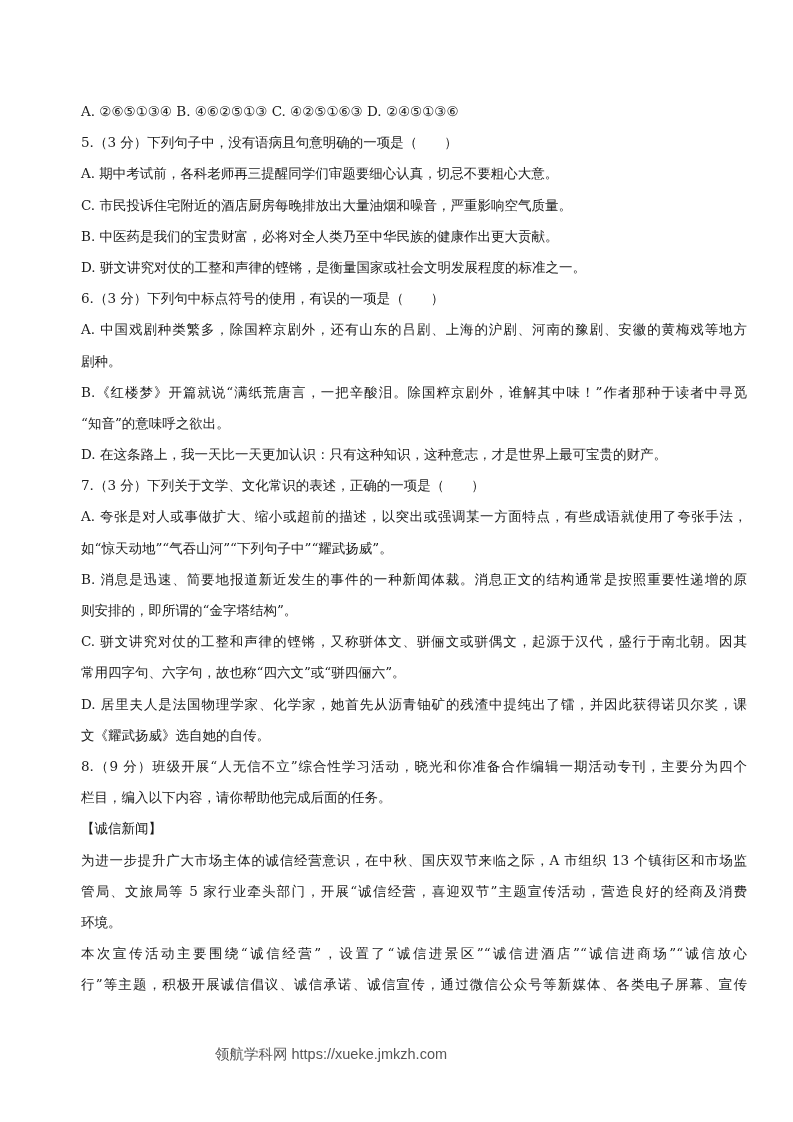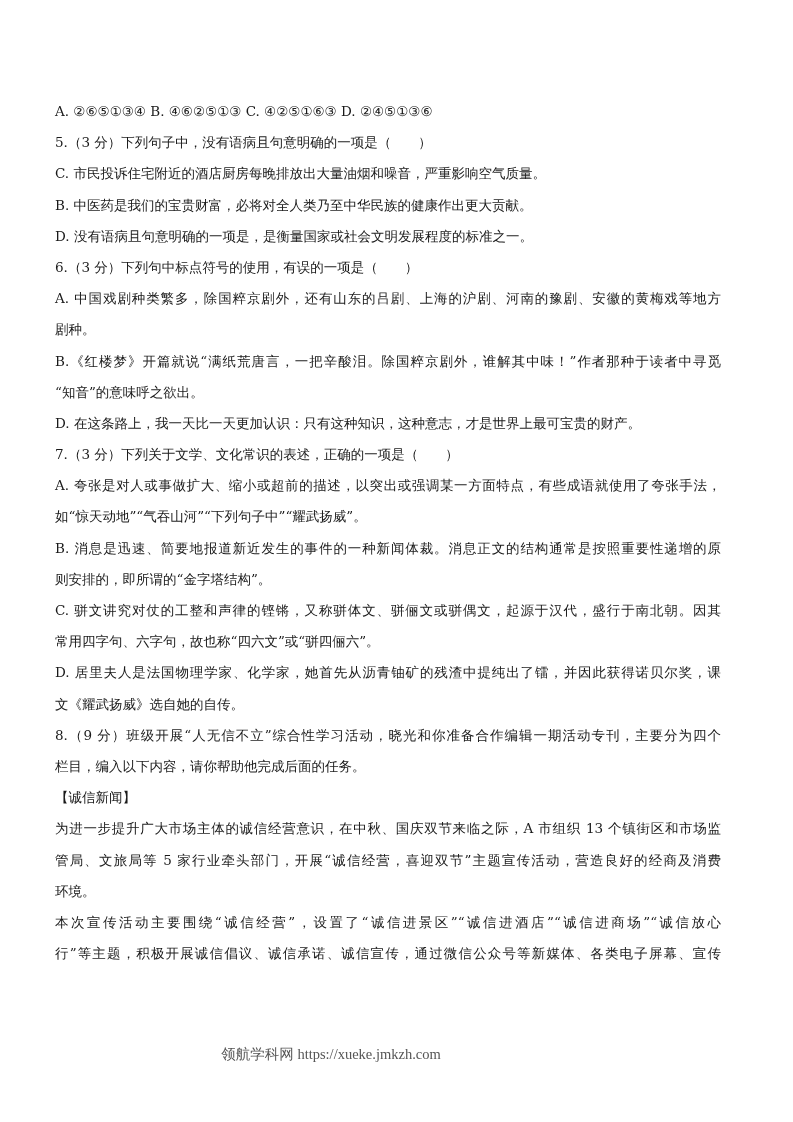--- a/index.html
+++ b/index.html
@@ -1,37 +1,38 @@
 <!DOCTYPE html>
 <html><head>
 <meta charset="utf-8">
 <style>
   html, body { margin: 0; padding: 0; background: #ffffff; }
   body { width: 793px; height: 1122px; position: relative; overflow: hidden; }
   .page {
-    position: absolute; left: 55px; top: 96px; width: 666px;
+    position: absolute; left: 81px; top: 96px; width: 666px;
     font-family: "DejaVu Serif", "Liberation Serif", serif;
     font-size: 13.5px; color: #1a1a1a;
   }
   .line { height: 31.2px; line-height: 31.2px; white-space: nowrap; overflow: visible; }
   .line.just { text-align: justify; text-align-last: justify; }
   .footer {
     position: absolute; left: 0; width: 662px; top: 1045px; text-align: center;
-    font-family: Liberation Serif, serif; font-size: 14.5px; color: #555555;
+    font-family: Liberation Sans, sans-serif; font-size: 14.5px; color: #555555;
   }
 </style>
 </head>
 <body>
 
 <div class="page" id="page">
     <div class="line">A. ②⑥⑤①③④ B. ④⑥②⑤①③ C. ④②⑤①⑥③ D. ②④⑤①③⑥</div>
     <div class="line">5.（3 分）下列句子中，没有语病且句意明确的一项是（　　）</div>
+    <div class="line">A. 期中考试前，各科老师再三提醒同学们审题要细心认真，切忌不要粗心大意。</div>
     <div class="line">C. 市民投诉住宅附近的酒店厨房每晚排放出大量油烟和噪音，严重影响空气质量。</div>
     <div class="line">B. 中医药是我们的宝贵财富，必将对全人类乃至中华民族的健康作出更大贡献。</div>
-    <div class="line">D. 没有语病且句意明确的一项是，是衡量国家或社会文明发展程度的标准之一。</div>
+    <div class="line">D. 骈文讲究对仗的工整和声律的铿锵，是衡量国家或社会文明发展程度的标准之一。</div>
     <div class="line">6.（3 分）下列句中标点符号的使用，有误的一项是（　　）</div>
     <div class="line just">A. 中国戏剧种类繁多，除国粹京剧外，还有山东的吕剧、上海的沪剧、河南的豫剧、安徽的黄梅戏等地方</div>
     <div class="line">剧种。</div>
     <div class="line just">B.《红楼梦》开篇就说“满纸荒唐言，一把辛酸泪。除国粹京剧外，谁解其中味！”作者那种于读者中寻觅</div>
     <div class="line">“知音”的意味呼之欲出。</div>
     <div class="line">D. 在这条路上，我一天比一天更加认识：只有这种知识，这种意志，才是世界上最可宝贵的财产。</div>
     <div class="line">7.（3 分）下列关于文学、文化常识的表述，正确的一项是（　　）</div>
     <div class="line just">A. 夸张是对人或事做扩大、缩小或超前的描述，以突出或强调某一方面特点，有些成语就使用了夸张手法，</div>
     <div class="line">如“惊天动地”“气吞山河”“下列句子中”“耀武扬威”。</div>
     <div class="line just">B. 消息是迅速、简要地报道新近发生的事件的一种新闻体裁。消息正文的结构通常是按照重要性递增的原</div>

